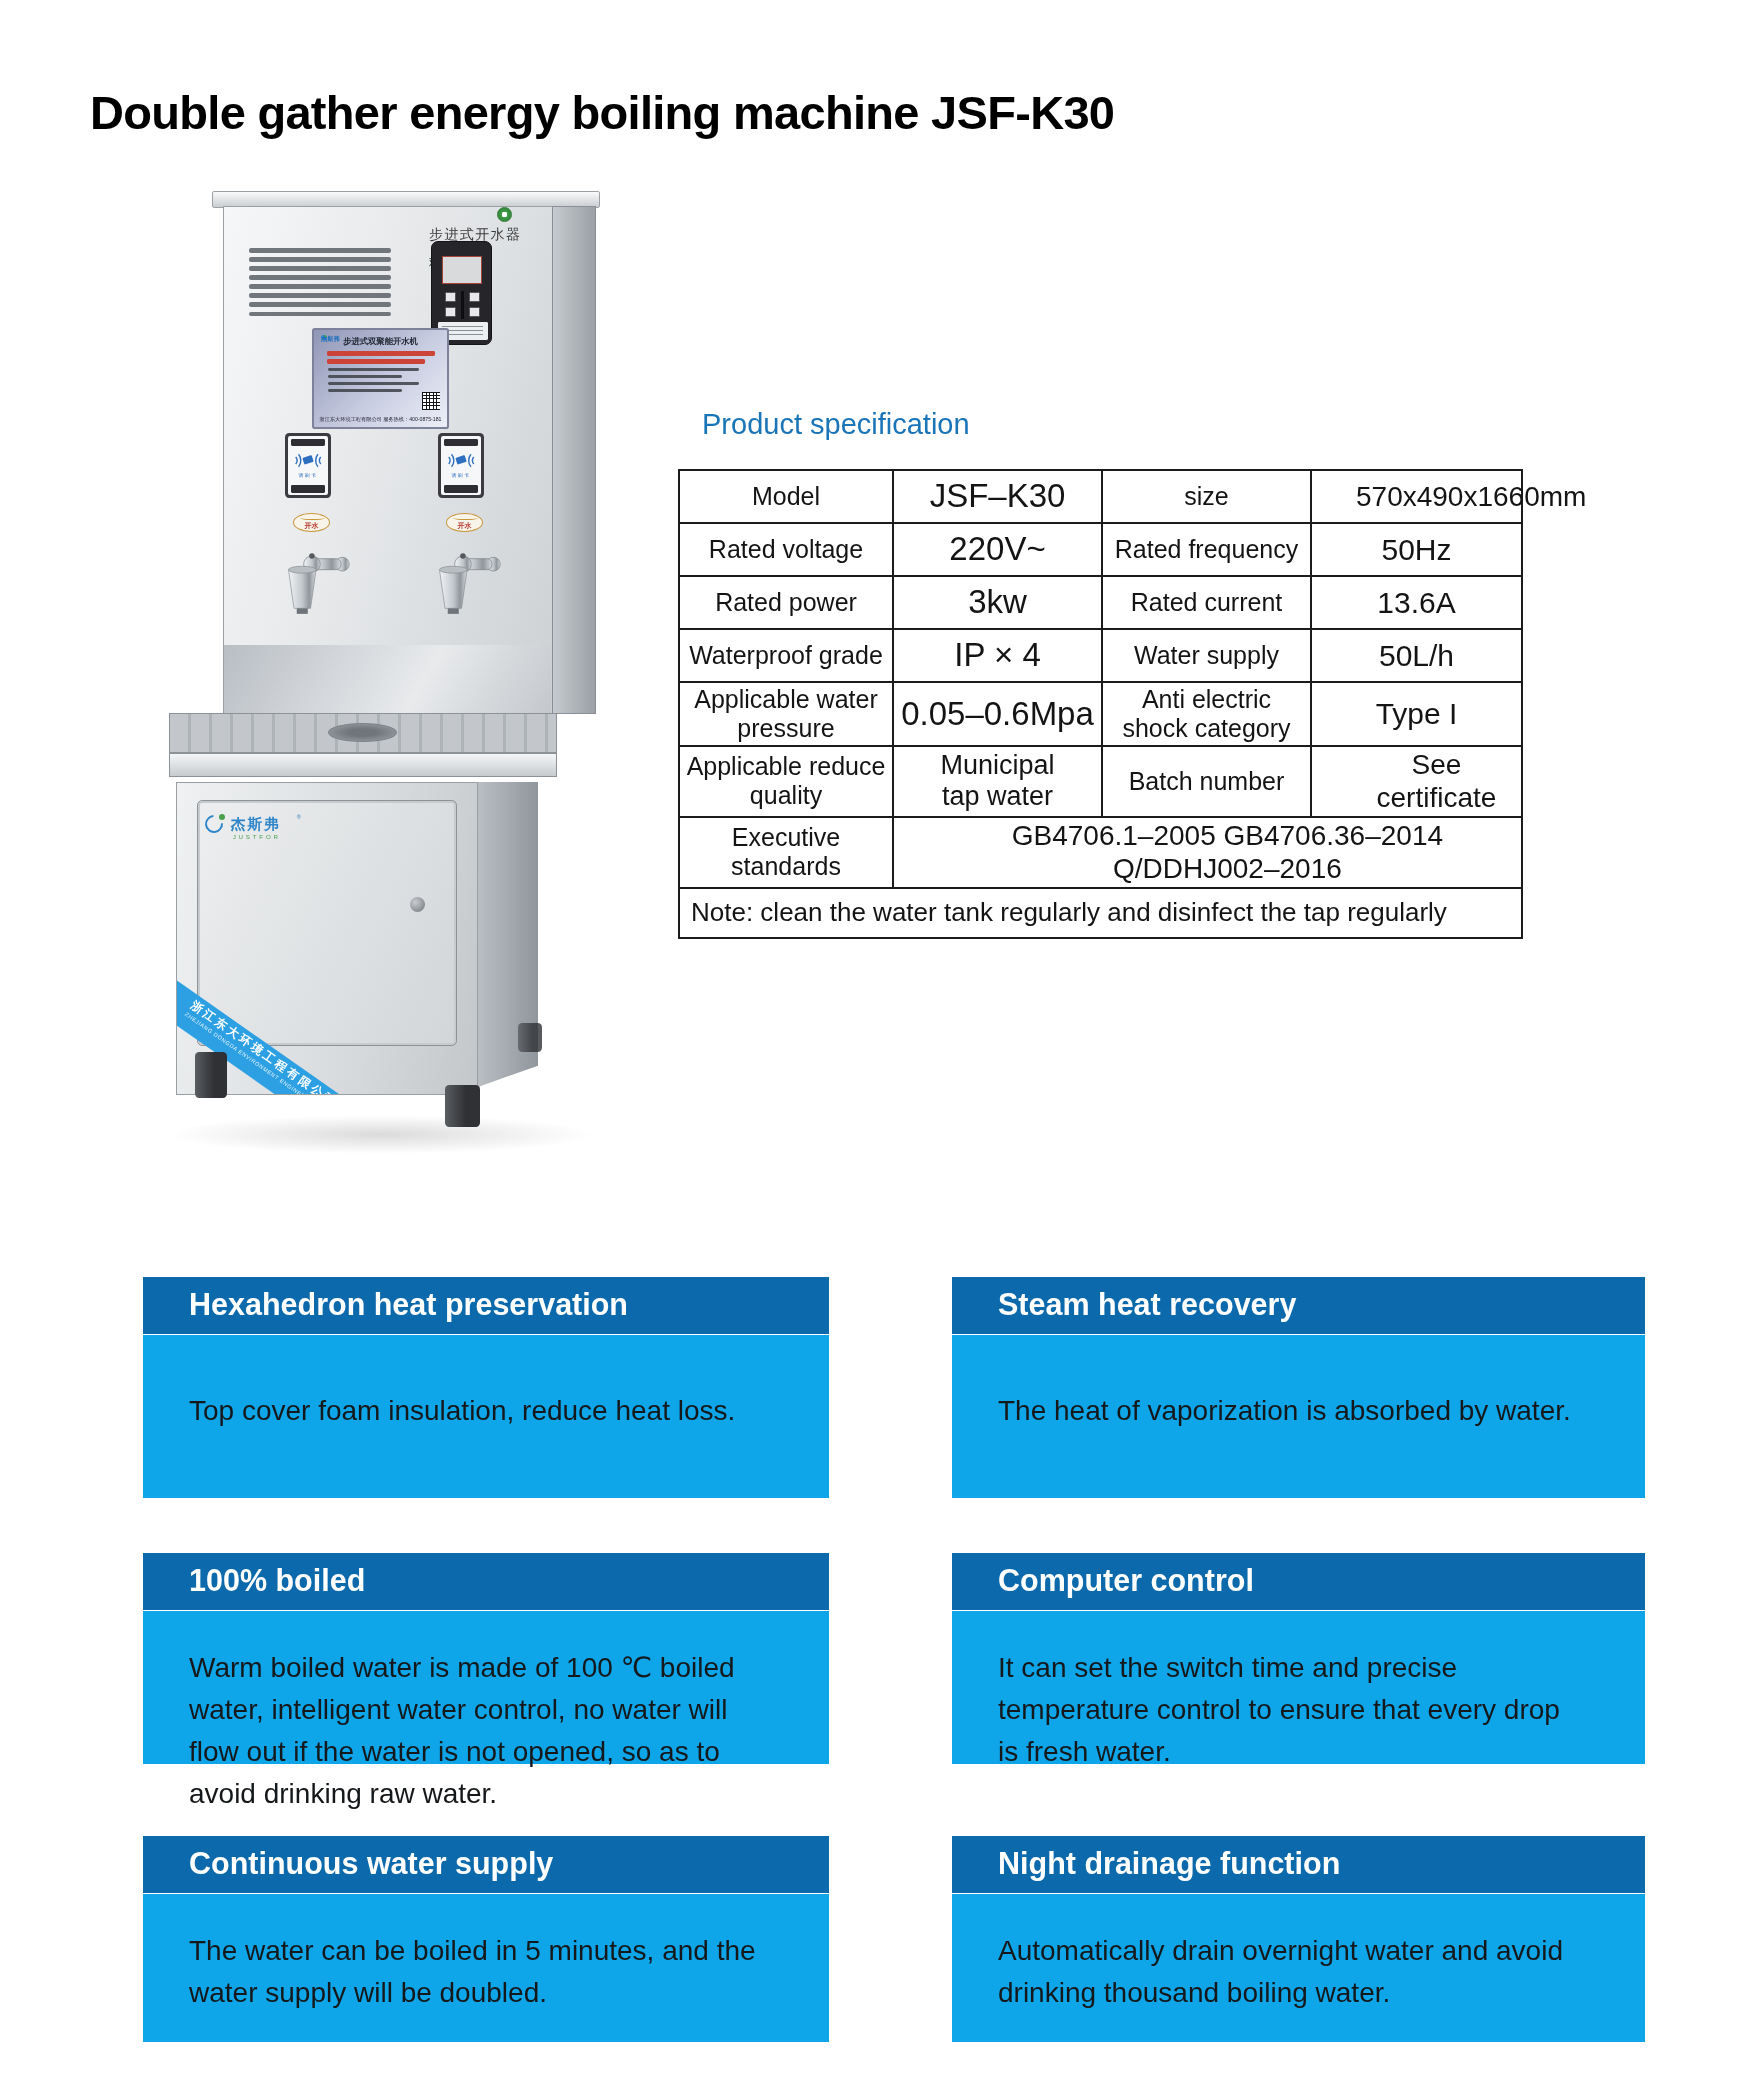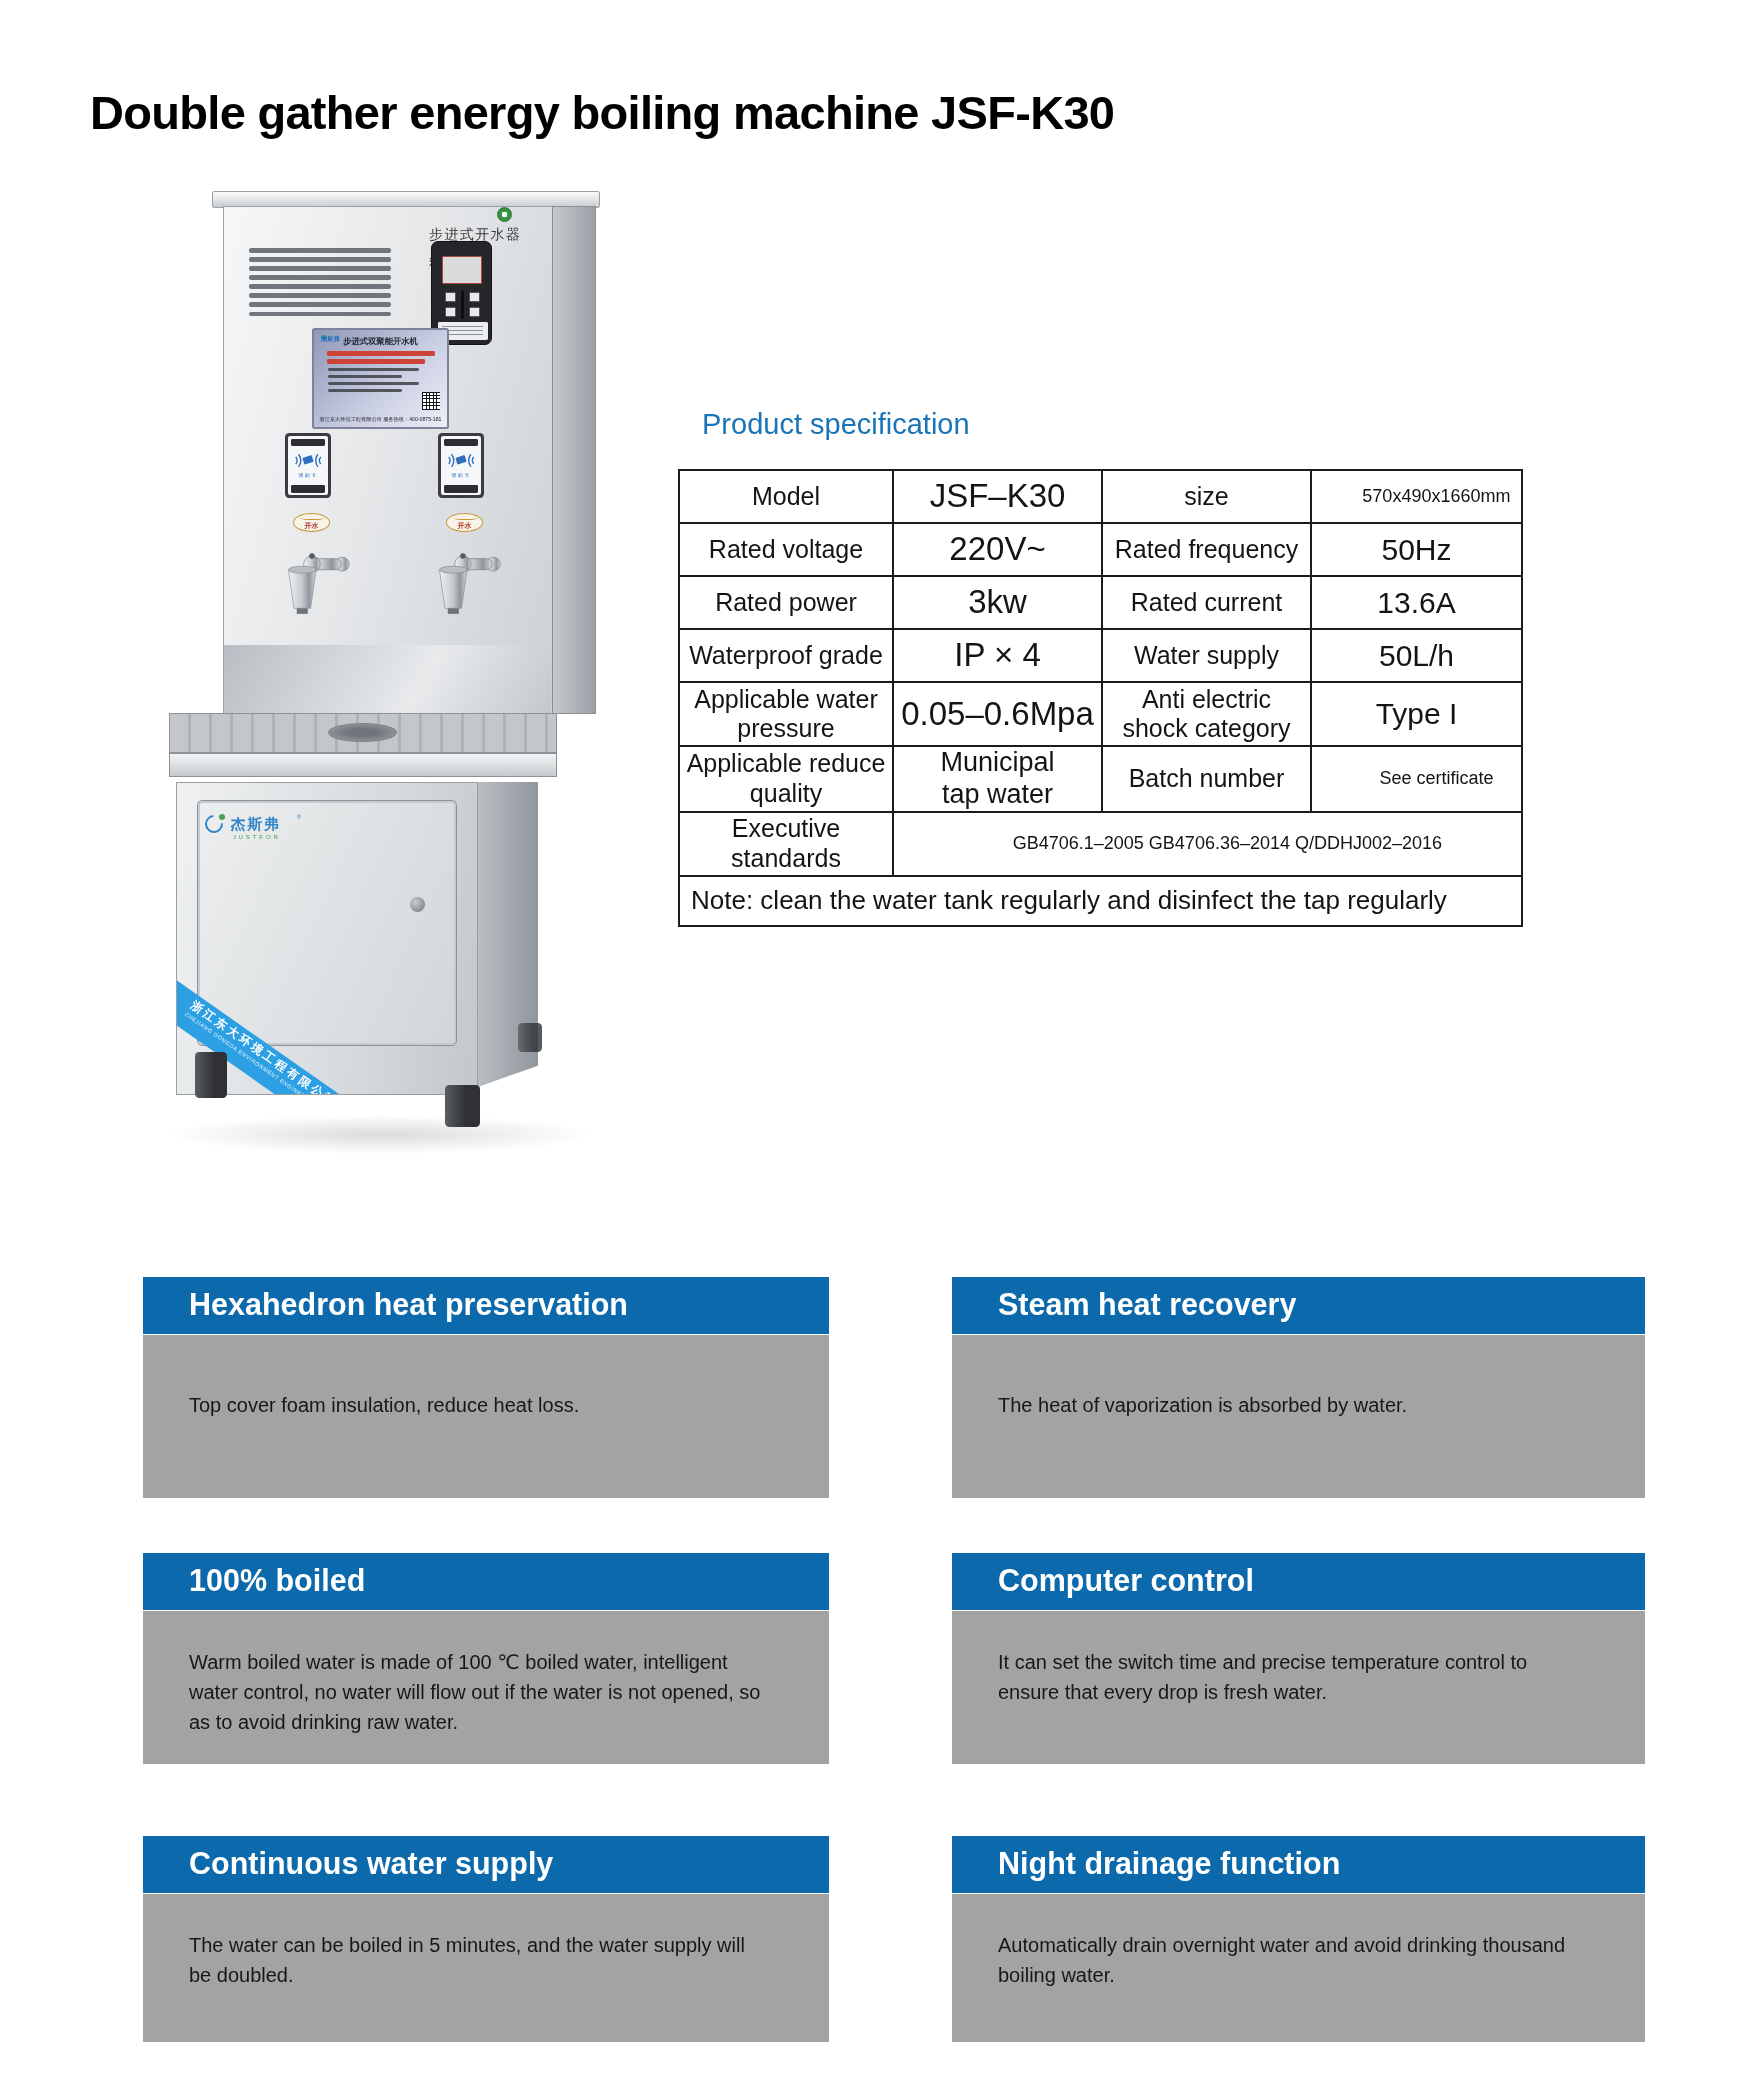--- a/index.html
+++ b/index.html
@@ -111,30 +111,30 @@
       background:radial-gradient(rgba(0,0,0,.14),rgba(0,0,0,0) 70%);}
 
   
   .spec-heading{position:absolute;left:702px;top:408px;font-size:29px;color:#1a74b8;}
   table.spec{position:absolute;left:678px;top:469px;width:843px;border-collapse:collapse;table-layout:fixed;}
   table.spec td{border:2.1px solid #1b1b1b;text-align:center;vertical-align:middle;
       font-size:25px;color:#141414;padding:1.4px 4.2px;line-height:1.18;}
   table.spec td.lab{font-size:25px;}
   table.spec td.big{font-size:33px;}
   table.spec td.med{font-size:30px;}
-  table.spec td.sm{font-size:18px;padding-left:44px;}
+  table.spec td.sm{font-size:28px;padding-left:44px;}
   table.spec td.muni{font-size:27px;padding:0 28px;}
   table.spec td.left{text-align:left;padding:7px 11px;font-size:26px;line-height:1.3;}
   tr.h76{height:53px;} tr.h92{height:64px;} tr.h78{height:54px;} tr.h118{height:82px;} tr.h72{height:50px;}
 
   
   .card{position:absolute;}
   .card .hd{height:57px;background:#0c6aac;color:#fff;font-size:30.5px;font-weight:700;
       line-height:55px;padding-left:46px;border-bottom:1.4px solid #fff;}
-  .card .bd{background:#a3a3a3;font-size:20px;color:#15181a;line-height:1.5;
+  .card .bd{background:#0ea5e9;font-size:28px;color:#15181a;line-height:1.5;
       padding:36px 62px 0 46px;}
   .c1{left:143px;top:1277px;width:686px;}  .c1 .bd{height:108px;padding-top:55px;}
   .c2{left:952px;top:1277px;width:693px;} .c2 .bd{height:108px;padding-top:55px;}
   .c3{left:143px;top:1553px;width:686px;}  .c3 .bd{height:117px;}
   .c4{left:952px;top:1553px;width:693px;} .c4 .bd{height:117px;}
   .c5{left:143px;top:1836px;width:686px;}  .c5 .bd{height:112px;}
   .c6{left:952px;top:1836px;width:693px;} .c6 .bd{height:112px;}
 </style>
 </head>
 <body>

